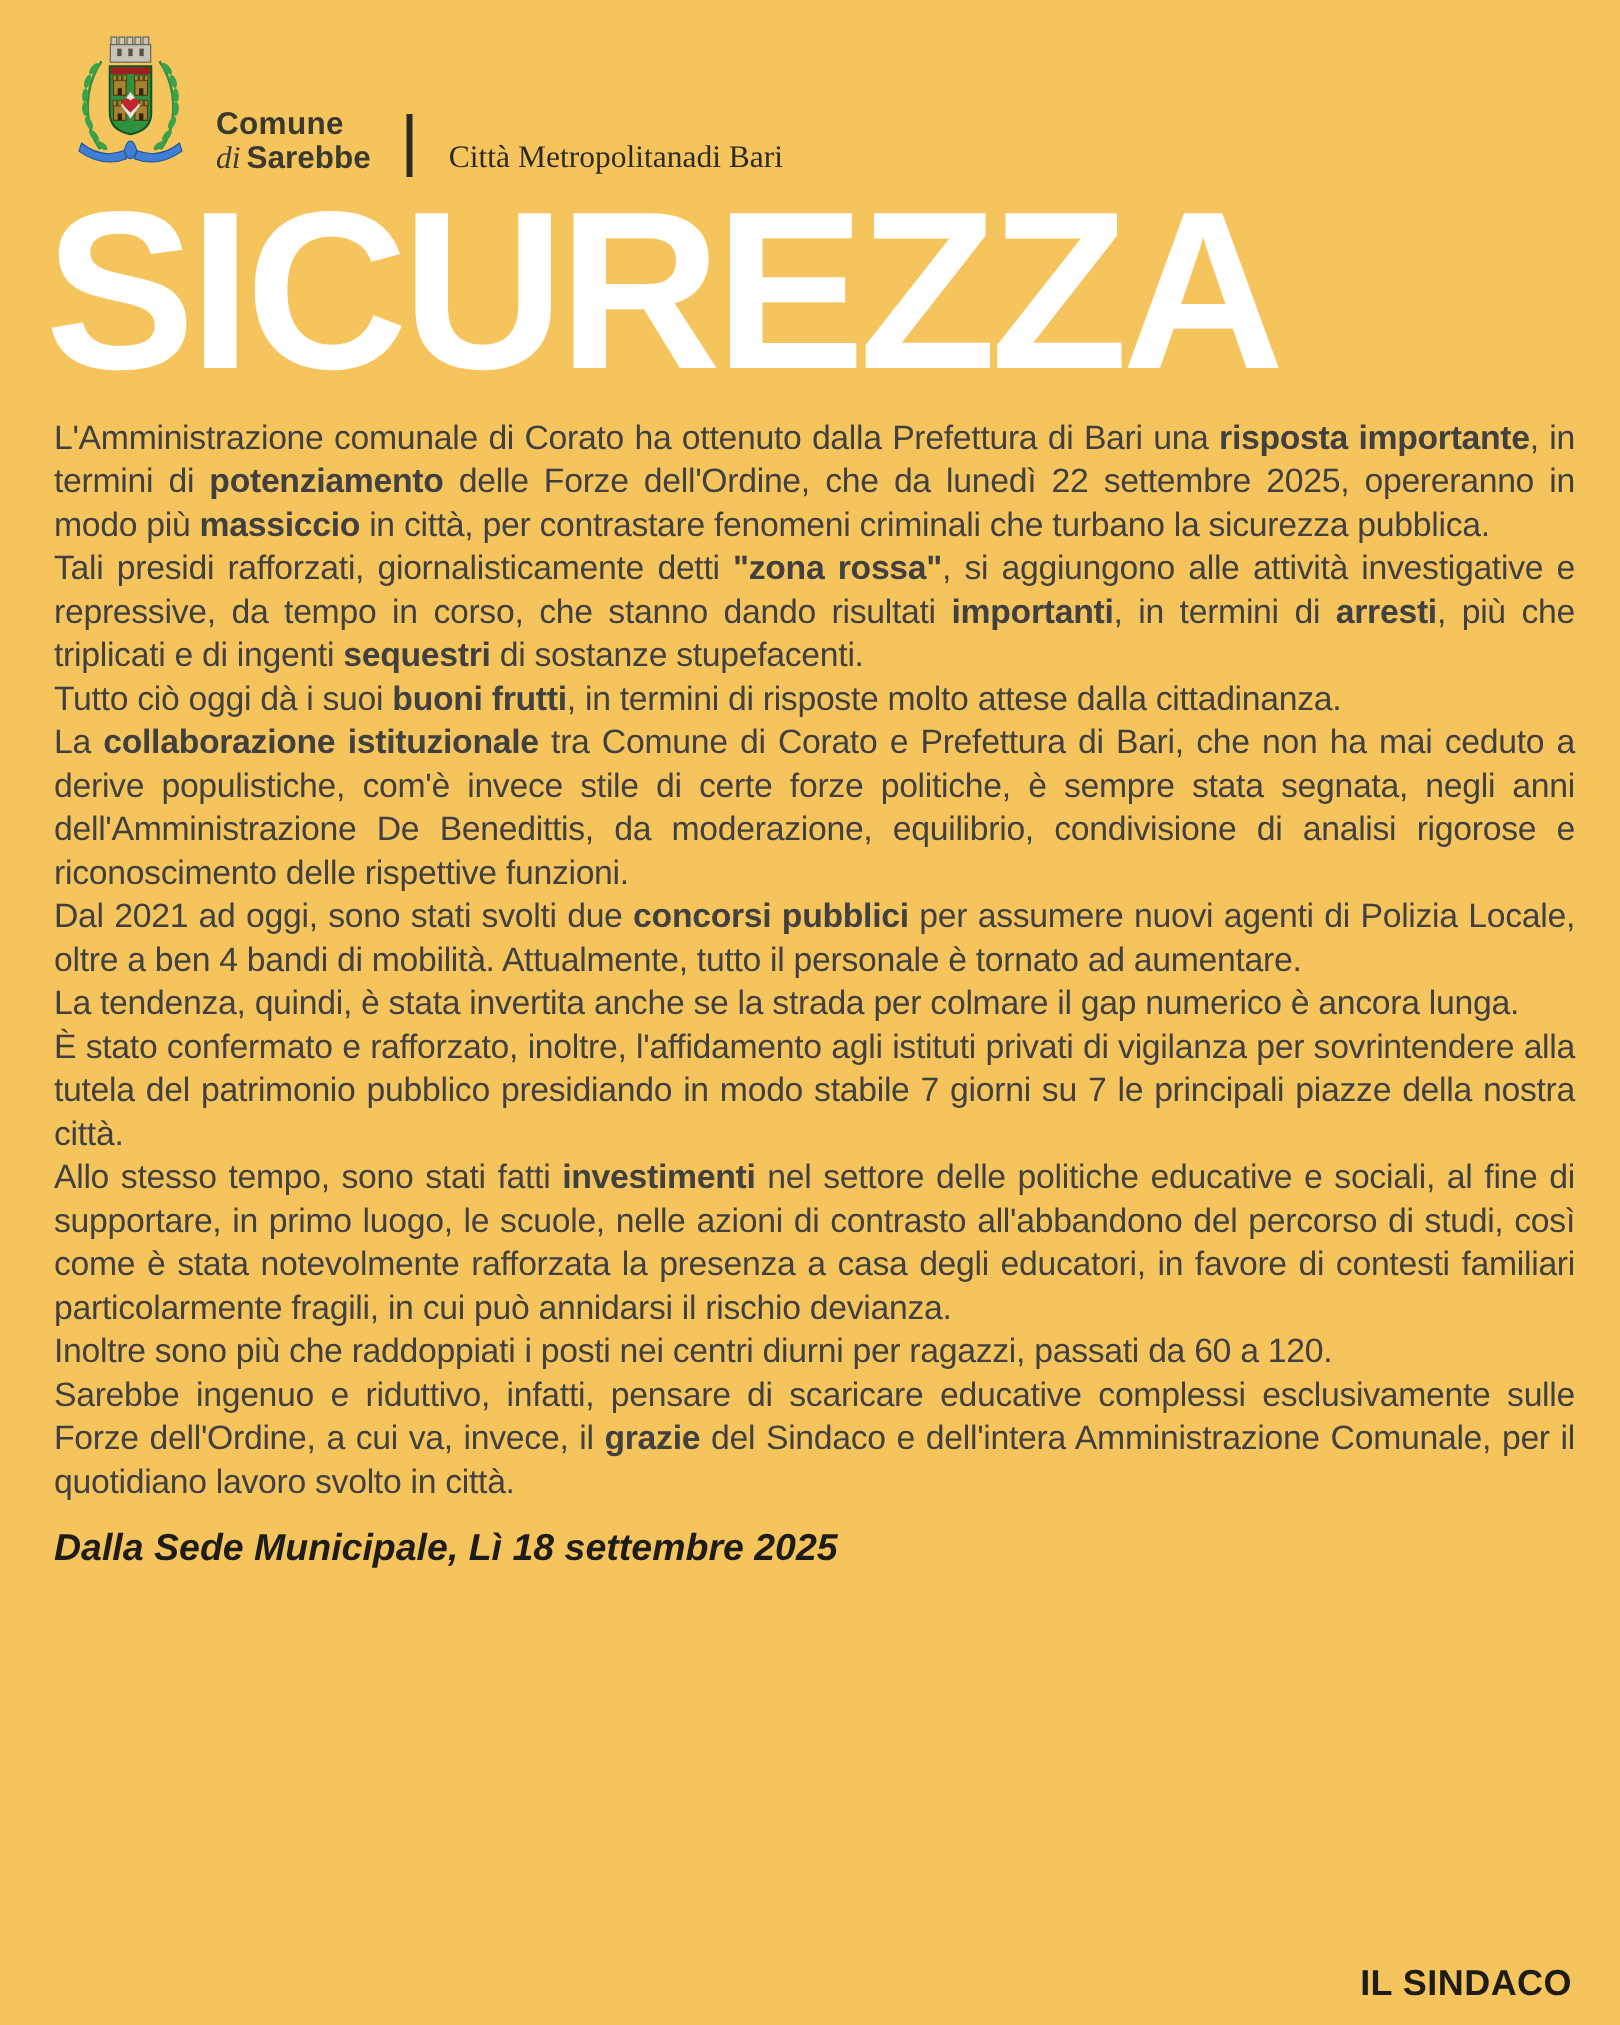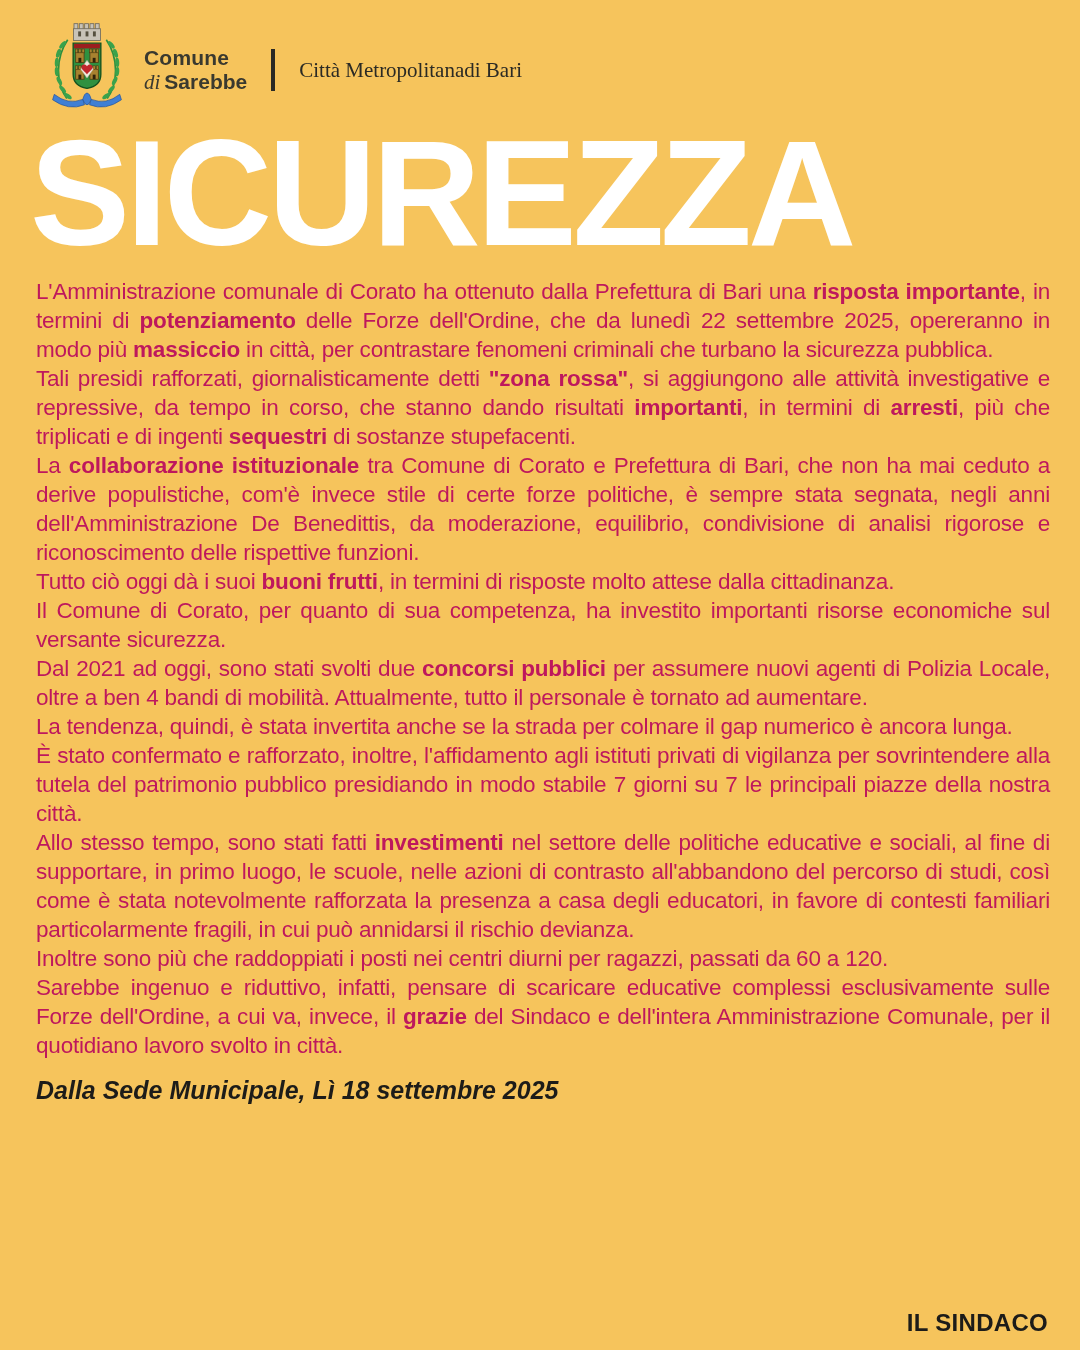--- a/index.html
+++ b/index.html
@@ -10,21 +10,21 @@
     width:1080px; height:1350px;
     margin:0 auto;
     background:#F6C45C;
     color:#1D1C19;
     font-family:"Liberation Sans", sans-serif;
     overflow:hidden;
   }
 
   
   .header {
-    display:flex; align-items:center;
+    display:flex; align-items:flex-end;
     padding:22px 0 0 44px;
     height:118px;
     gap:10px;
   }
   .crest { width:86px; height:94px; flex:0 0 auto; }
   .crest svg { display:block; }
   .org { display:flex; flex-direction:column; line-height:1.12; color:#3A392F; margin-left:4px; }
   .org .l1 { font-weight:bold; font-size:21px; letter-spacing:.2px; }
   .org .l2 { font-size:21px; }
   .org .l2 em { font-family:"Liberation Serif", serif; font-style:italic; font-weight:normal; margin-right:4px; }
@@ -47,21 +47,21 @@
     white-space:nowrap;
   }
 
   
   .body {
     margin:22px 30px 0 36px;
     text-align:justify;
     font-size:22.5px;
     line-height:29px;
     letter-spacing:-.2px;
-    color:#be185d;
+    color:#404040;
   }
   .body p { margin:0; }
   .body strong { font-weight:bold; }
 
   
   .dateline {
     margin:16px 30px 0 36px;
     font-style:italic;
     font-weight:600;
     font-size:25px;
@@ -158,23 +158,22 @@
       <span>Città Metropolitana</span>
       <span>di Bari</span>
     </div>
   </header>
 
   <h1 class="title" style="color: rgb(255, 255, 255);">SICUREZZA</h1>
 
   <main class="body">
       <p><span>L'Amministrazione comunale di Corato ha ottenuto dalla Prefettura di Bari una </span><strong>risposta importante</strong><span>, in termini di </span><strong>potenziamento</strong><span> delle Forze dell'Ordine, che da lunedì 22 settembre 2025, opereranno in modo più </span><strong>massiccio</strong><span> in città, per contrastare fenomeni criminali che turbano la sicurezza pubblica.</span></p>
       <p><span>Tali presidi rafforzati, giornalisticamente detti </span><strong>"zona rossa"</strong><span>, si aggiungono alle attività investigative e repressive, da tempo in corso, che stanno dando risultati </span><strong>importanti</strong><span>, in termini di </span><strong>arresti</strong><span>, più che triplicati e di ingenti </span><strong>sequestri</strong><span> di sostanze stupefacenti.</span></p>
+      <p><span>Tutto ciò oggi dà i suoi </span><strong>buoni frutti</strong><span>, in termini di risposte molto attese dalla cittadinanza.</span></p>
       <p><span>La </span><strong>collaborazione istituzionale</strong><span> tra Comune di Corato e Prefettura di Bari, che non ha mai ceduto a derive populistiche, com'è invece stile di certe forze politiche, è sempre stata segnata, negli anni dell'Amministrazione De Benedittis, da moderazione, equilibrio, condivisione di analisi rigorose e riconoscimento delle rispettive funzioni.</span></p>
-      <p><span>Tutto ciò oggi dà i suoi </span><strong>buoni frutti</strong><span>, in termini di risposte molto attese dalla cittadinanza.</span></p>
-      <p><span>Il Comune di Corato, per quanto di sua competenza, ha investito importanti risorse economiche sul versante sicurezza.</span></p>
       <p><span>Dal 2021 ad oggi, sono stati svolti due </span><strong>concorsi pubblici</strong><span> per assumere nuovi agenti di Polizia Locale, oltre a ben 4 bandi di mobilità. Attualmente, tutto il personale è tornato ad aumentare.</span></p>
       <p><span>La tendenza, quindi, è stata invertita anche se la strada per colmare il gap numerico è ancora lunga.</span></p>
       <p><span>È stato confermato e rafforzato, inoltre, l'affidamento agli istituti privati di vigilanza per sovrintendere alla tutela del patrimonio pubblico presidiando in modo stabile 7 giorni su 7 le principali piazze della nostra città.</span></p>
       <p><span>Allo stesso tempo, sono stati fatti </span><strong>investimenti</strong><span> nel settore delle politiche educative e sociali, al fine di supportare, in primo luogo, le scuole, nelle azioni di contrasto all'abbandono del percorso di studi, così come è stata notevolmente rafforzata la presenza a casa degli educatori, in favore di contesti familiari particolarmente fragili, in cui può annidarsi il rischio devianza.</span></p>
       <p><span>Inoltre sono più che raddoppiati i posti nei centri diurni per ragazzi, passati da 60 a 120.</span></p>
       <p><span>Sarebbe ingenuo e riduttivo, infatti, pensare di scaricare educative complessi esclusivamente sulle Forze dell'Ordine, a cui va, invece, il </span><strong>grazie</strong><span> del Sindaco e dell'intera Amministrazione Comunale, per il quotidiano lavoro svolto in città.</span></p>
     </main>
 
   <p class="dateline">Dalla Sede Municipale, Lì 18 settembre 2025</p>
 

